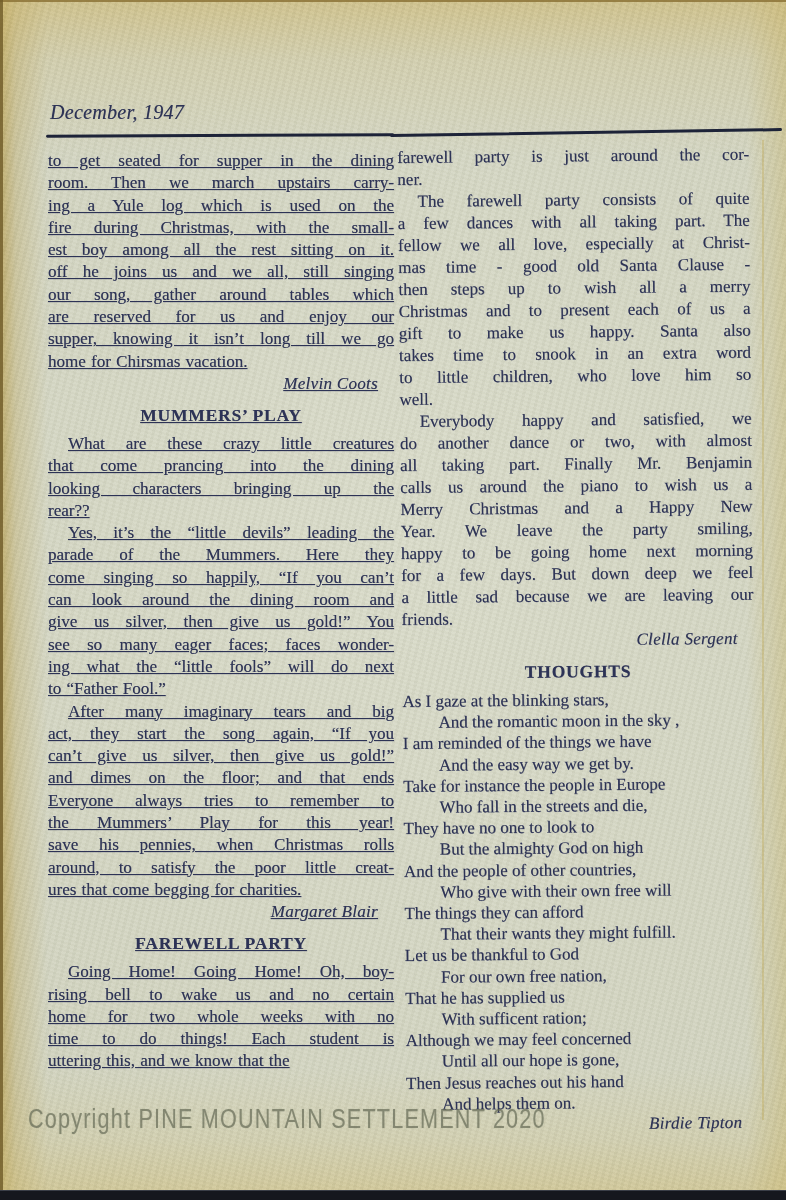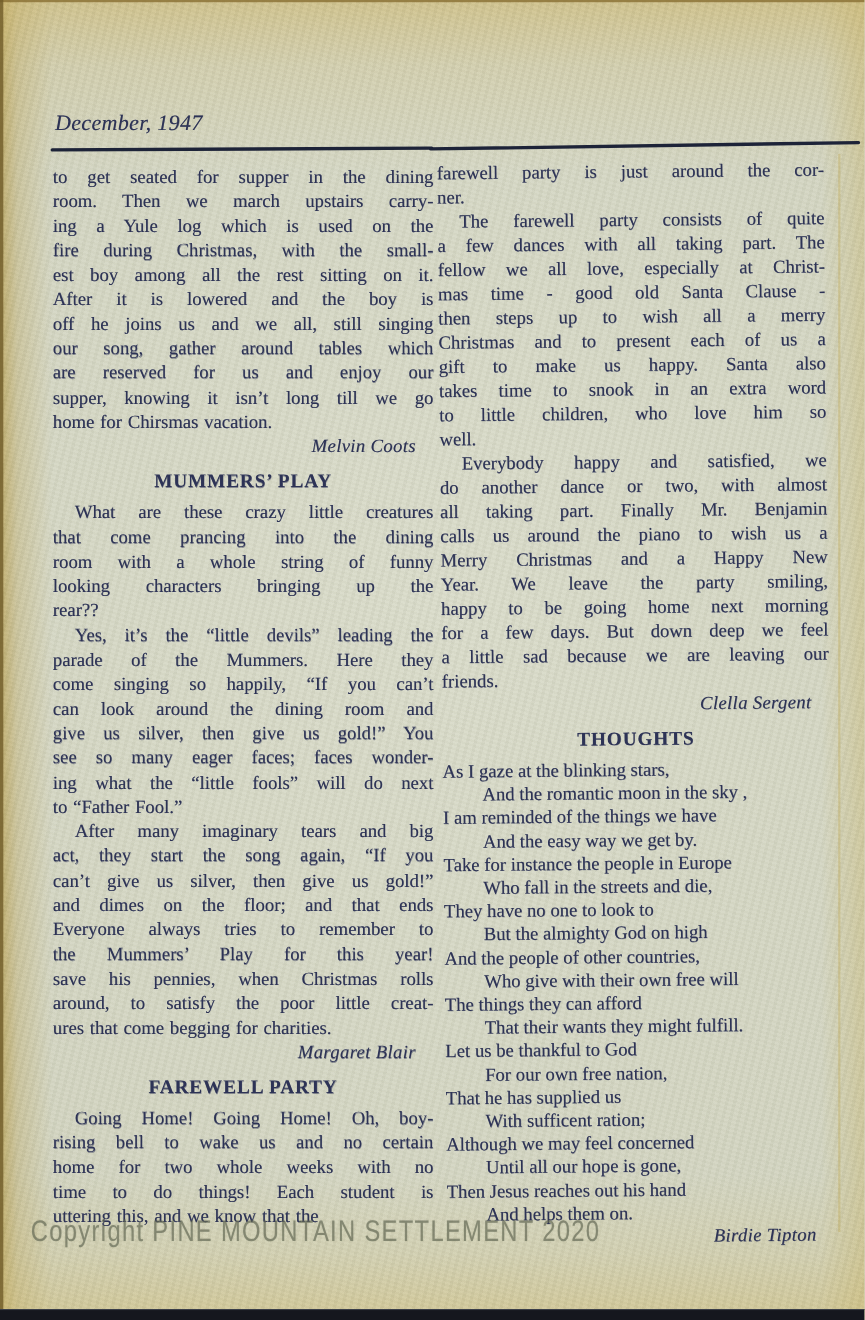--- a/index.html
+++ b/index.html
@@ -33,21 +33,21 @@
 
   .date-header{
     position:absolute;left:50px;top:101px;z-index:3;
     font-size:20px;font-weight:normal;font-style:italic;letter-spacing:0.3px;
   }
   .rule{position:absolute;z-index:3;background:#1d2338;height:3px;border-radius:2px;}
   .rule.seg1{left:46px;top:134px;width:348px;transform:rotate(-0.25deg);}
   .rule.seg2{left:390px;top:131px;width:392px;transform:rotate(-0.85deg);height:2.5px;}
 
   .col{position:absolute;z-index:3;font-size:17px;}
-  .col-left{left:48px;top:150px;width:346px;}
+  .col-left{left:48px;top:150px;width:346px;text-decoration:underline;}
   .col-right{left:397px;top:147px;width:352px;transform:rotate(-0.55deg);transform-origin:left top;}
 
   .col-left .jline{line-height:22.3px;}
   .col-right .jline{line-height:22.0px;}
   .jline{text-align:justify;text-align-last:justify;word-spacing:1px;}
   .jline.lastline{text-align-last:left;}
   .jline.firstline{padding-left:20px;}
 
   .byline{
     font-style:italic;text-align:right;padding-right:16px;
@@ -82,33 +82,31 @@
 <div class="rule seg1"></div>
 <div class="rule seg2"></div>
 
 <div class="col col-left ink" id="col-left">
     <div class="para">
       <div class="jline">to get seated for supper in the dining</div>
       <div class="jline">room. Then we march upstairs carry-</div>
       <div class="jline">ing a Yule log which is used on the</div>
       <div class="jline">fire during Christmas, with the small-</div>
       <div class="jline">est boy among all the rest sitting on it.</div>
-      <div class="jline">After it is lowered and the boy is</div>
       <div class="jline">off he joins us and we all, still singing</div>
       <div class="jline">our song, gather around tables which</div>
       <div class="jline">are reserved for us and enjoy our</div>
       <div class="jline">supper, knowing it isn’t long till we go</div>
       <div class="jline lastline">home for Chirsmas vacation.</div>
     </div>
     <div class="byline">Melvin Coots</div>
     <div class="heading">MUMMERS’ PLAY</div>
     <div class="para">
       <div class="jline firstline">What are these crazy little creatures</div>
       <div class="jline">that come prancing into the dining</div>
-      <div class="jline">room with a whole string of funny</div>
       <div class="jline">looking characters bringing up the</div>
       <div class="jline lastline">rear??</div>
     </div>
     <div class="para">
       <div class="jline firstline">Yes, it’s the “little devils” leading the</div>
       <div class="jline">parade of the Mummers. Here they</div>
       <div class="jline">come singing so happily, “If you can’t</div>
       <div class="jline">can look around the dining room and</div>
       <div class="jline">give us silver, then give us gold!” You</div>
       <div class="jline">see so many eager faces; faces wonder-</div>

